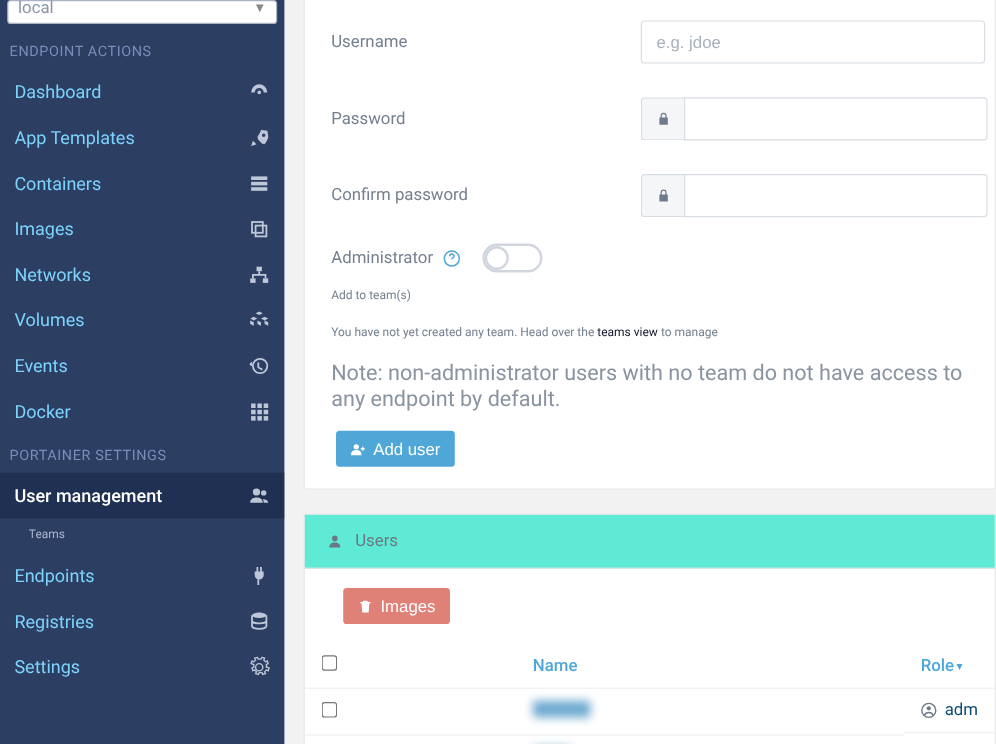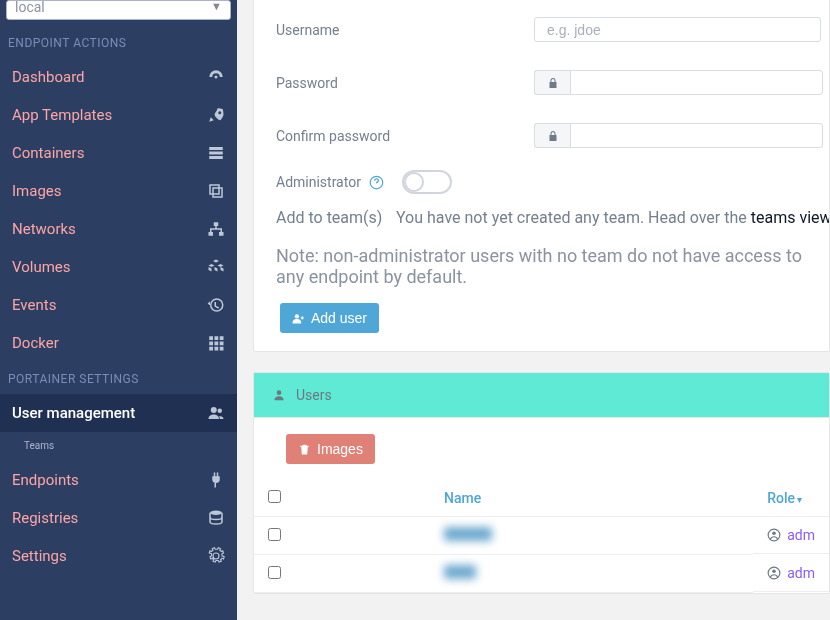--- a/index.html
+++ b/index.html
@@ -47,21 +47,21 @@
     padding: 10px 8px 8px 8px;
     color: #7a8db8;
     font-size: 12px;
     letter-spacing: .5px;
   }
   .nav-item {
     display: flex;
     align-items: center;
     justify-content: space-between;
     padding: 10px 12px;
-    color: #fca5a5;
+    color: #7dd3fc;
     cursor: pointer;
     font-size: 15px;
   }
   .nav-item.active { background: #203052; color: #fff; font-weight: 500; }
   .nav-item .label {}
   .nav-item .ico {
     width: 18px; height: 18px;
     display: flex; align-items: center; justify-content: center;
     fill: #cdd6e5;
     color: #cdd6e5;
@@ -100,21 +100,21 @@
   }
   .form-label.admin { display: flex; align-items: center; gap: 8px; }
   .help-ic {
     width: 15px; height: 15px;
     color: #4fa7d8;
   }
   .text-input {
     flex: 1;
     border: 1px solid #d8dde4;
     border-radius: 3px;
-    height: 25px;
+    height: 36px;
     font-size: 14px;
     padding: 0 12px;
     color: #6a7684;
     margin-right: -2px;
   }
   .text-input::placeholder { color: #a7b1bc; }
   .input-group {
     flex: 1;
     display: flex;
     margin-right: -2px;
@@ -143,23 +143,24 @@
     border: 2px solid #d1d6de;
     border-radius: 50%;
     position: absolute; left: 0; top: 0;
     box-sizing: border-box;
   }
   .team-row {
     padding: 6px 10px 4px 22px;
     display: flex;
     gap: 20px;
     color: #74808f;
-    font-size: 16px;
+    font-size: 10px;
     white-space: nowrap;
     overflow: hidden;
+    flex-direction: column;
   }
   .team-row .prefix { min-width: 100px; }
   .team-row a { color: #0f172a; text-decoration: none; cursor: pointer; }
   .note {
     padding: 14px 10px 6px 22px;
     color: #8a94a1;
     font-size: 18px;
   }
   .add-btn-wrap { padding: 10px 10px 0 26px; }
   .btn {
@@ -188,21 +189,21 @@
   .actions-bar { padding: 16px 14px 16px 32px; }
   table { width: 100%; border-collapse: collapse; }
   th, td {
     padding: 10px 14px;
     text-align: left;
     border-bottom: 1px solid #eceef0;
   }
   th { color: #4fa7d8; font-weight: 500; white-space: nowrap; }
   th .sort { font-size: 10px; margin-left: 2px; vertical-align: middle; }
   td.name-cell { color: #4fa7d8; }
-  td.role-cell { color: #8b5cf6; white-space: nowrap; display: flex; align-items: center; gap: 6px; }
+  td.role-cell { color: #0c4a6e; white-space: nowrap; display: flex; align-items: center; gap: 6px; }
   td.role-cell svg { width: 14px; height: 14px; fill: #6c7885; }
   .blur { filter: blur(4px); display: inline-block; background: #6ea9cf; color: transparent; border-radius: 2px; width: 48px; height: 14px; }
   .blur.narrow { width: 32px; }
   .cb { cursor: pointer; }
   col.chk { width: 176px; }
   col.name {}
   col.role { width: 60px; }
 </style>
 </head>
 <body>

